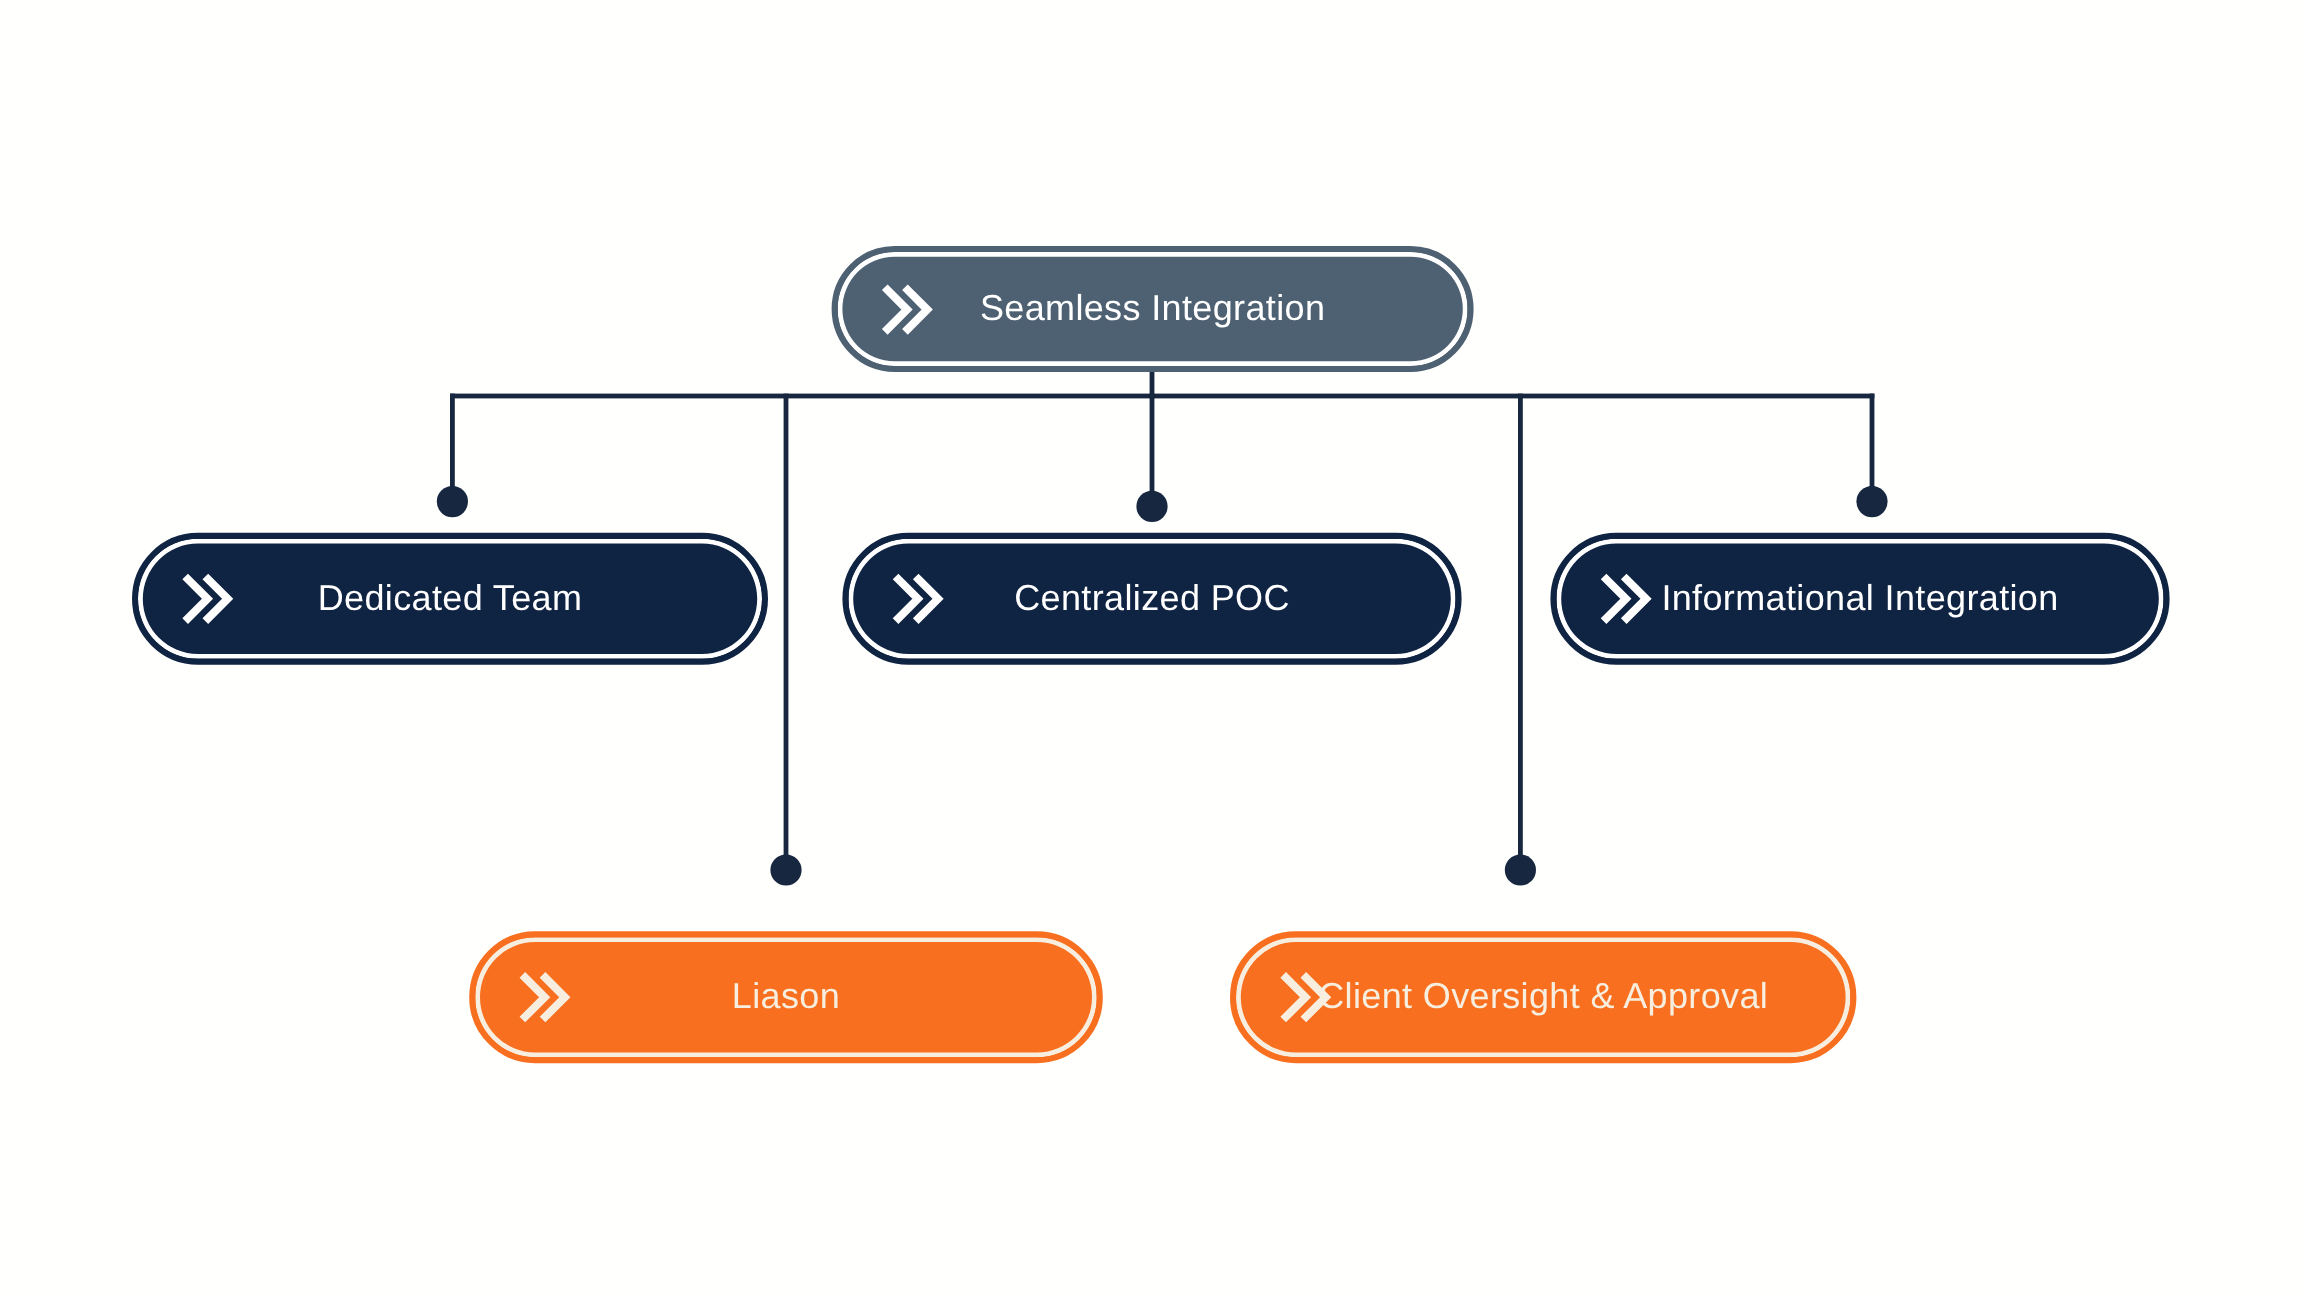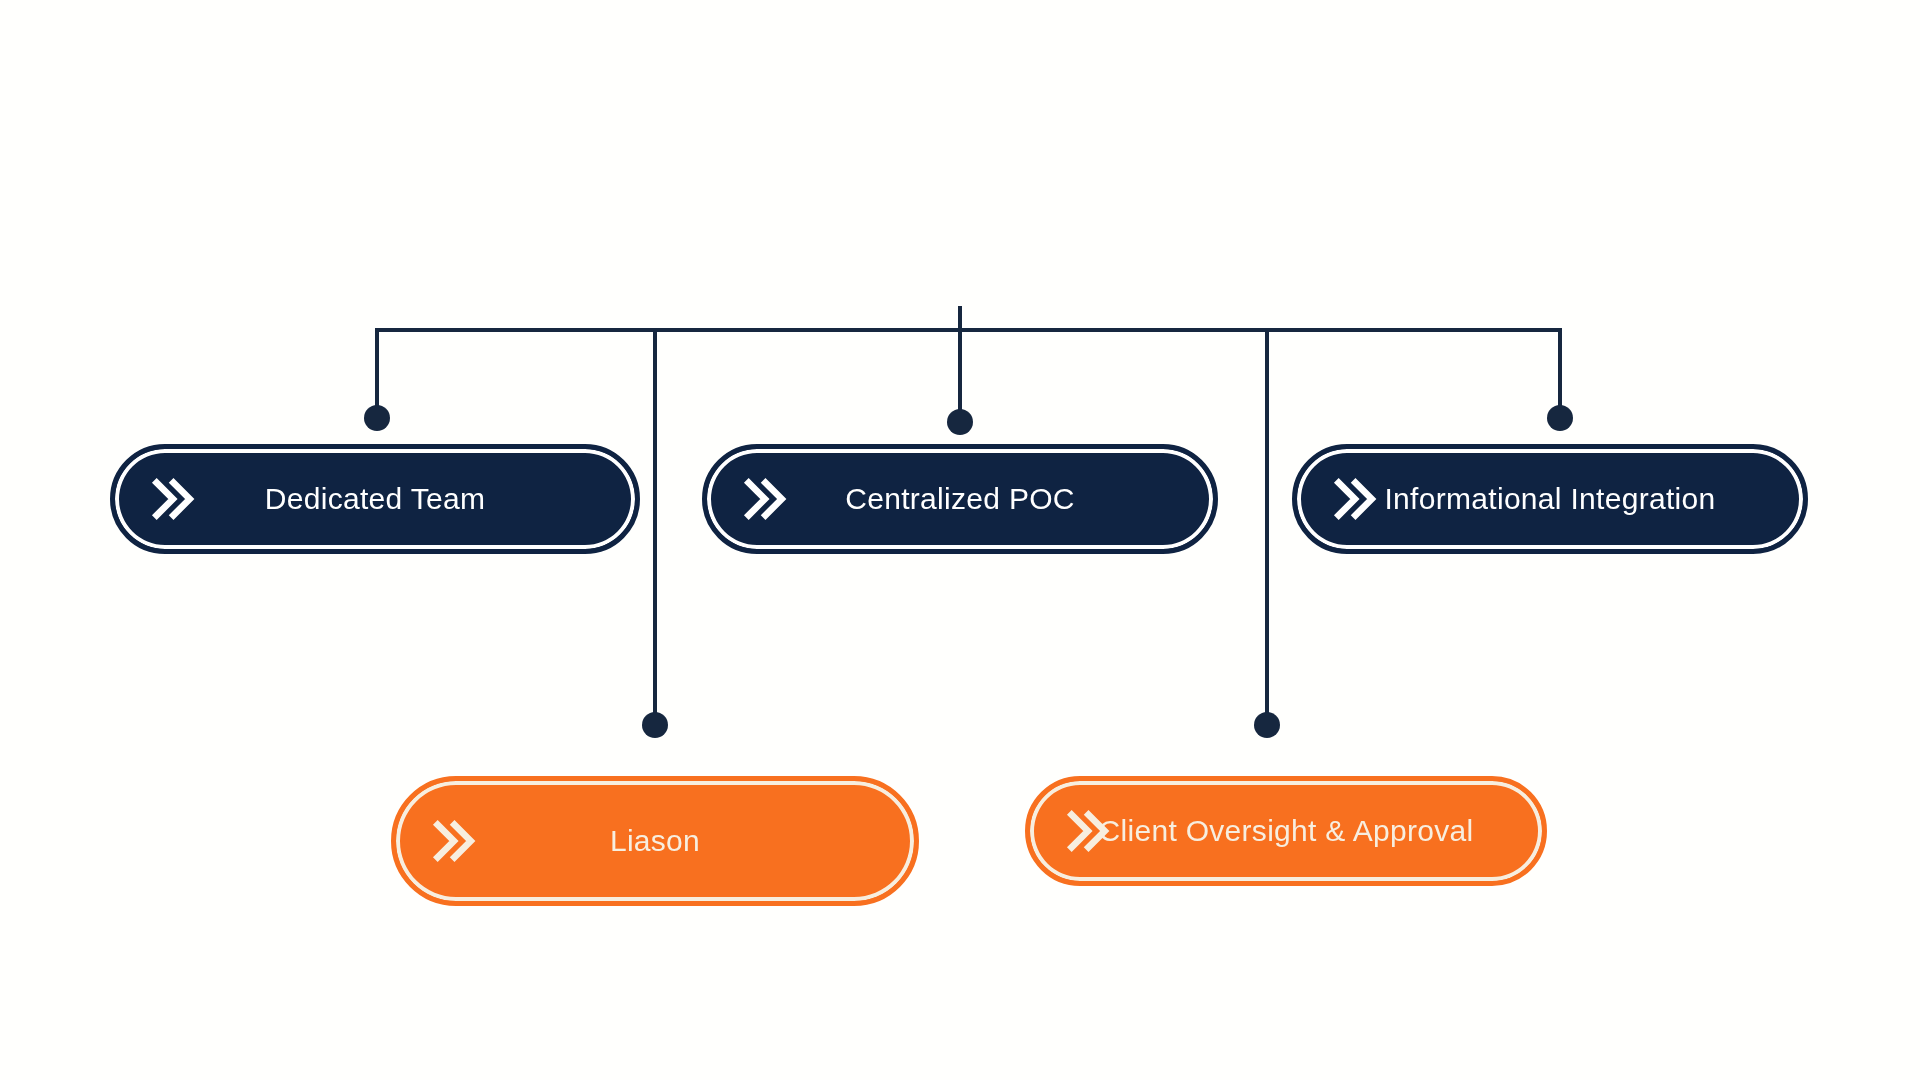--- a/index.html
+++ b/index.html
@@ -67,20 +67,29 @@
   <div class="vline" style="left:958px;top:328px;height:92px"></div>
   <div class="vline" style="left:1265px;top:328px;height:397px"></div>
   <div class="vline" style="left:1558px;top:328px;height:90px"></div>
 
   <div class="dot" style="left:364px;top:405px"></div>
   <div class="dot" style="left:642px;top:712px"></div>
   <div class="dot" style="left:947px;top:409px"></div>
   <div class="dot" style="left:1254px;top:712px"></div>
   <div class="dot" style="left:1547px;top:405px"></div>
 
+  <div class="node slate" style="left:693px;top:205px;width:535px;height:105px">
+    <span class="chev">
+      <svg width="46" height="50" viewBox="0 0 52 56" fill="none" stroke="currentColor" stroke-width="7.5">
+        <path d="M6 7 L27 28 L6 49"></path>
+          <path d="M25 7 L46 28 L25 49"></path>
+      </svg>
+    </span>
+    <span class="label">Seamless Integration</span>
+  </div>
 
   <div class="node navy" style="left:110px;top:444px;width:530px;height:110px">
     <span class="chev">
       <svg width="46" height="50" viewBox="0 0 52 56" fill="none" stroke="currentColor" stroke-width="7.5">
         <path d="M6 7 L27 28 L6 49"></path>
           <path d="M25 7 L46 28 L25 49"></path>
       </svg>
     </span>
     <span class="label">Dedicated Team</span>
   </div>
@@ -98,21 +107,21 @@
   <div class="node navy" style="left:1292px;top:444px;width:516px;height:110px">
     <span class="chev">
       <svg width="46" height="50" viewBox="0 0 52 56" fill="none" stroke="currentColor" stroke-width="7.5">
         <path d="M6 7 L27 28 L6 49"></path>
           <path d="M25 7 L46 28 L25 49"></path>
       </svg>
     </span>
     <span class="label">Informational Integration</span>
   </div>
 
-  <div class="node orange" style="left:391px;top:776px;width:528px;height:130px">
+  <div class="node orange" style="left:391px;top:776px;width:528px;height:110px">
     <span class="chev">
       <svg width="46" height="50" viewBox="0 0 52 56" fill="none" stroke="currentColor" stroke-width="7.5">
         <path d="M6 7 L27 28 L6 49"></path>
           <path d="M25 7 L46 28 L25 49"></path>
       </svg>
     </span>
     <span class="label">Liason</span>
   </div>
 
   <div class="node orange" style="left:1025px;top:776px;width:522px;height:110px">

